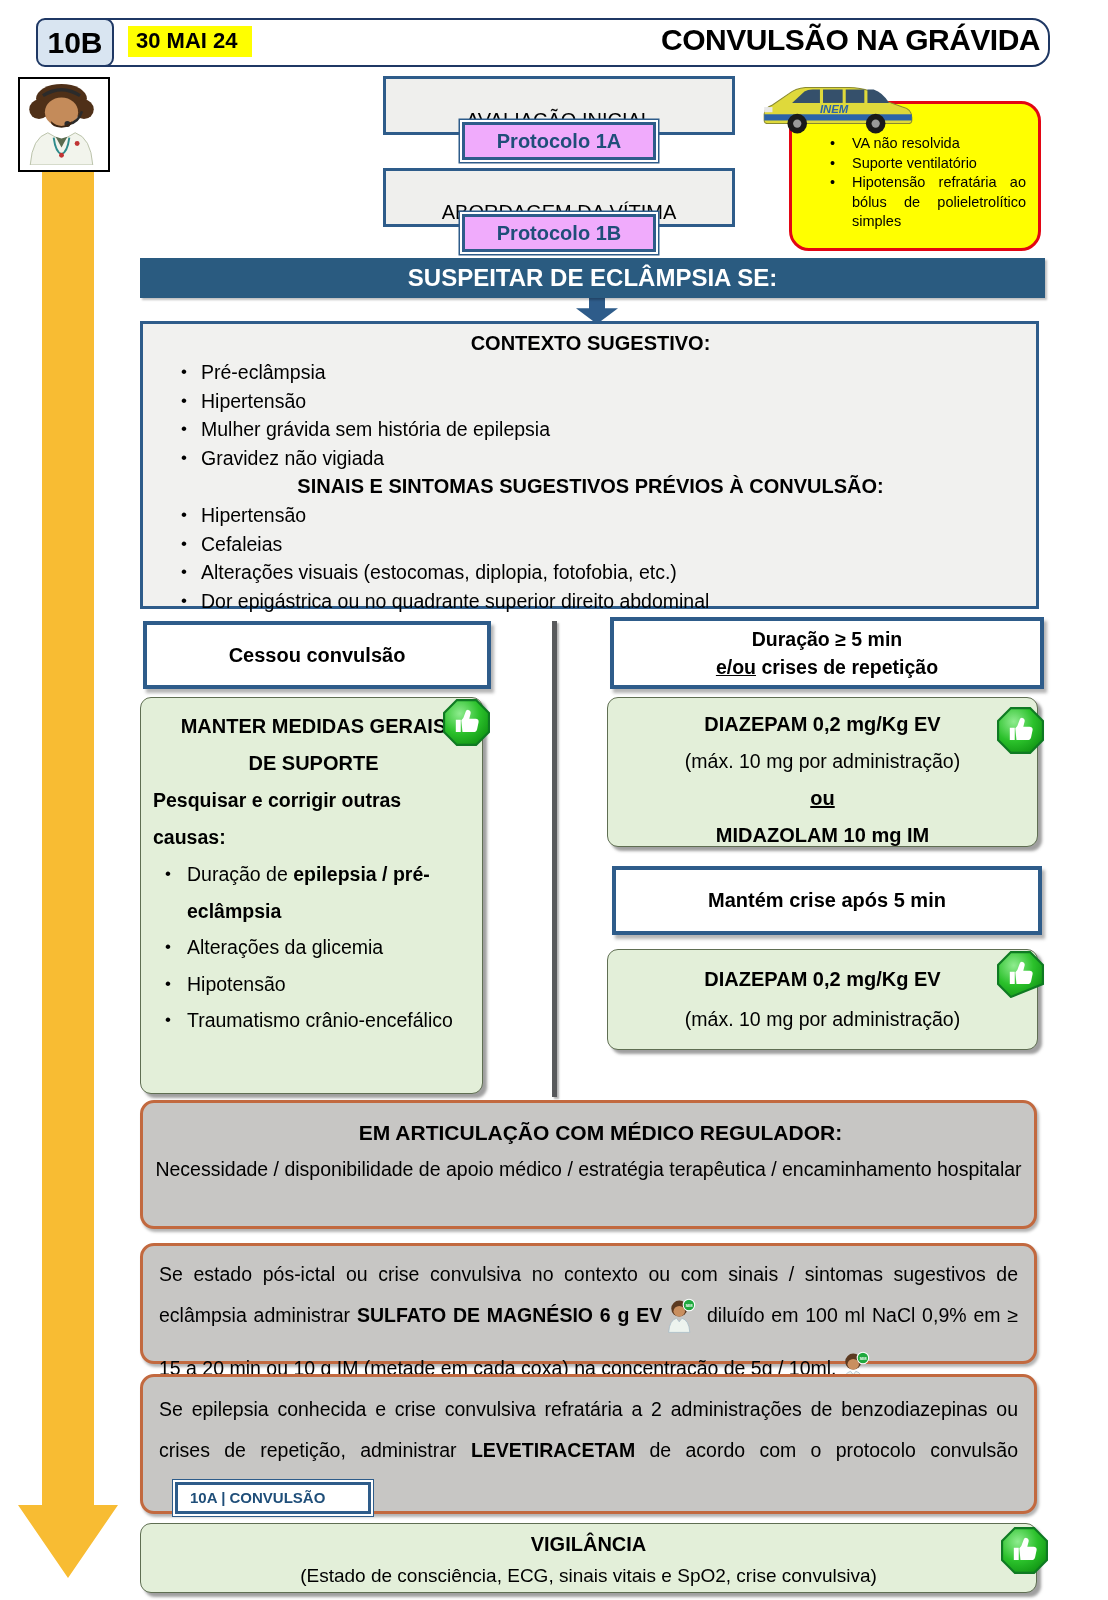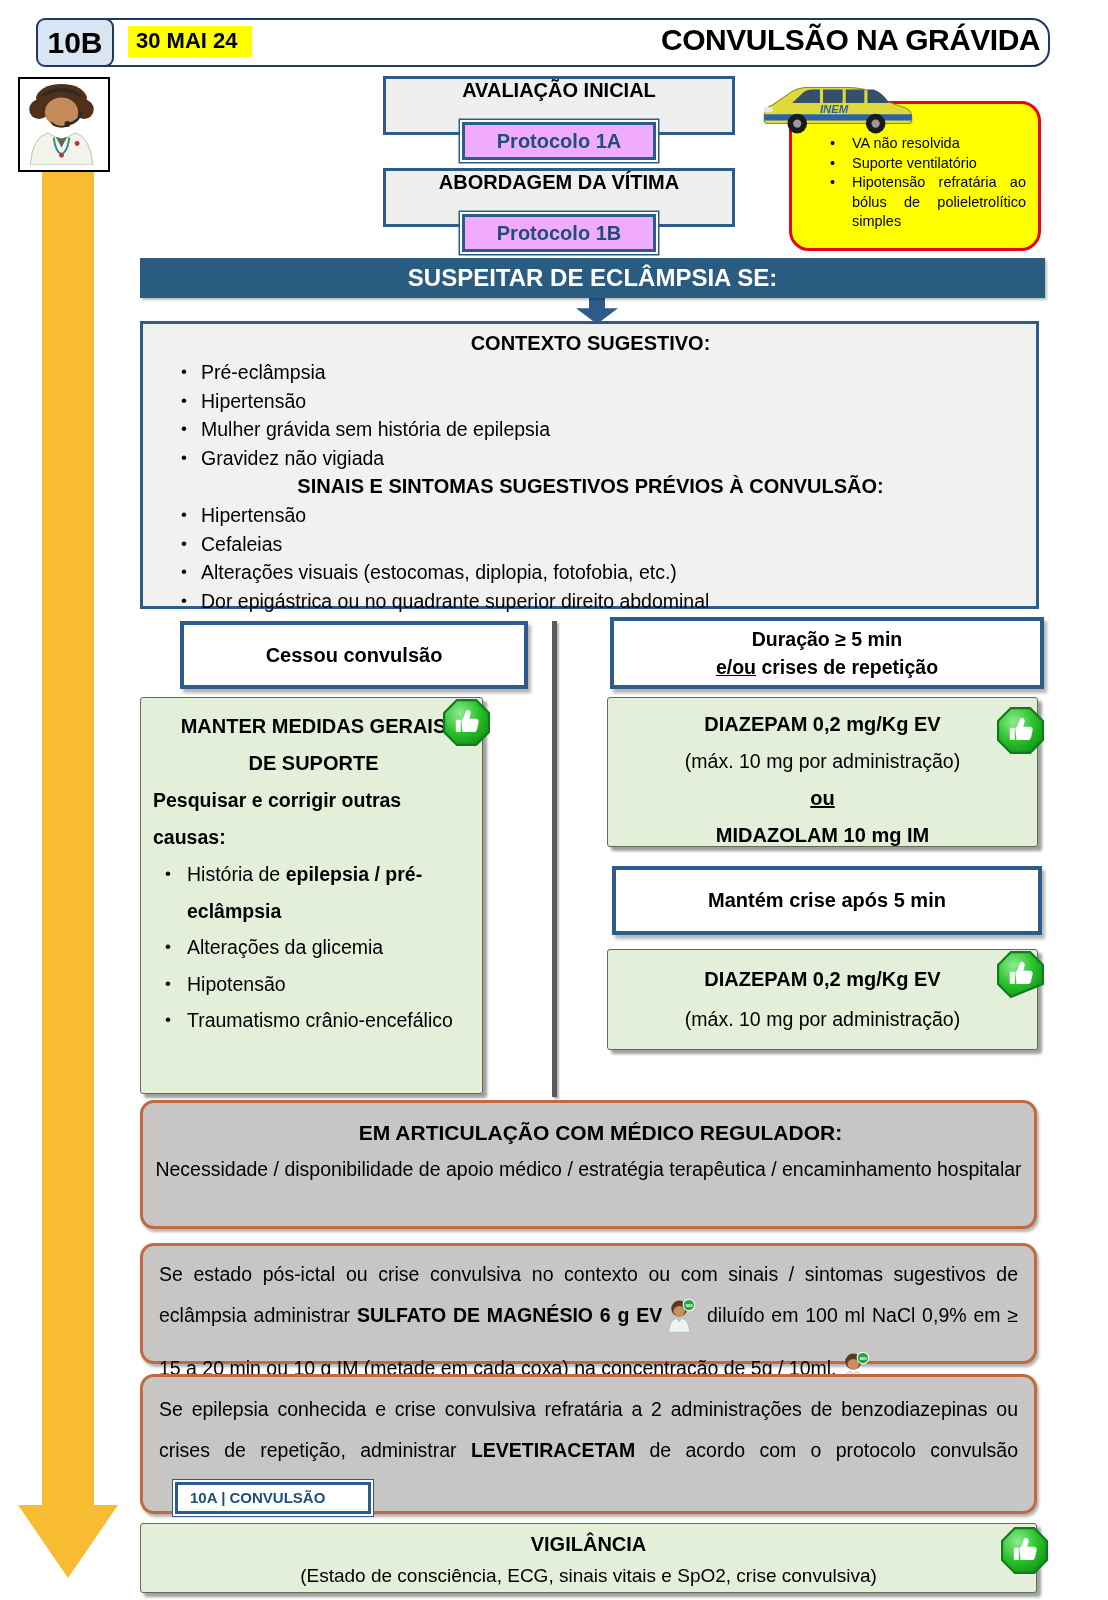--- a/index.html
+++ b/index.html
@@ -17,21 +17,21 @@
   .header-title{position:absolute;right:8px;top:3px;font-size:30px;font-weight:bold;letter-spacing:-0.5px;}
 
   
   .flow-arrow{position:absolute;left:18px;top:118px;width:100px;height:1460px;background:#F8BC33;
               clip-path:polygon(24% 0,76% 0,76% 95%,100% 95%,50% 100%,0 95%,24% 95%);z-index:0;}
   .avatar{position:absolute;left:18px;top:77px;width:88px;height:91px;background:#fff;
           border:2.5px solid #000;z-index:5;}
 
   
   .step-box{position:absolute;background:#EFEFED;border:3px solid #2E5C8A;display:flex;
-            align-items:flex-start;justify-content:center;font-size:20px;font-weight:bold;z-index:2;}
+            align-items:flex-end;justify-content:center;font-size:20px;font-weight:normal;z-index:2;}
   #avaliacao{left:383px;top:76px;width:346px;height:53px;}
   #abordagem{left:383px;top:168px;width:346px;height:53px;}
   .protocol-btn{position:absolute;background:#f0abfc;border:3px solid #2E5C8A;
             box-shadow:0 0 0 2px #fff,0 0 0 3.5px #2E5C8A;color:#1F4E79;font-size:20px;
             font-weight:bold;display:flex;align-items:center;justify-content:center;z-index:3;cursor:pointer;}
   #prot1a{left:462px;top:122px;width:188px;height:32px;}
   #prot1b{left:462px;top:214px;width:188px;height:32px;}
 
   
   .ambulance{position:absolute;left:758px;top:75px;width:160px;height:60px;z-index:4;}
@@ -53,28 +53,28 @@
           border:3px solid #2E5C8A;z-index:2;box-sizing:border-box;padding:5px 14px 0 16px;}
   .ctx-h{text-align:center;font-weight:bold;font-size:20px;line-height:29px;}
   .ctx-list{margin:0;padding:0 0 0 22px;list-style:none;}
   .ctx-list li{position:relative;font-size:19.5px;line-height:28.5px;padding-left:20px;}
   .ctx-list li::before{content:"\2022";position:absolute;left:0;font-size:17px;}
 
   
   .cond-box{position:absolute;background:#fff;border:4px solid #2E5C8A;display:flex;flex-direction:column;
           align-items:center;justify-content:center;font-weight:bold;z-index:2;
           box-shadow:3px 4px 3px rgba(90,90,90,.45);}
-  #cessou{left:143px;top:621px;width:340px;height:60px;font-size:20px;margin-left:37px;}
+  #cessou{left:143px;top:621px;width:340px;height:60px;font-size:20px;}
   #duracao{left:610px;top:617px;width:426px;height:64px;font-size:19.5px;line-height:28px;}
 
   .divider{position:absolute;left:552px;top:621px;width:5px;height:476px;background:#58595B;z-index:1;
           box-shadow:2px 2px 2px rgba(0,0,0,.3);}
 
   
-  .green-box{position:absolute;background:#E3EFD9;border:1.5px solid #5F6E52;border-radius:3px;
+  .green-box{position:absolute;background:#E3EFD9;border:1.5px solid #5F6E52;border-radius:11px;
           box-shadow:4px 4px 3px rgba(80,80,80,.55);z-index:2;box-sizing:border-box;}
   #support{left:140px;top:697px;width:343px;height:397px;padding:10px 8px 0 12px;font-size:19.5px;}
   #support .g-title{text-align:center;font-weight:bold;line-height:37px;font-size:20px;}
   #support .g-sub{font-weight:bold;line-height:37px;max-width:305px;}
   #support ul{margin:0;padding:0 0 0 26px;list-style:none;}
   #support li{position:relative;line-height:36.5px;padding-left:8px;}
   #support li::before{content:"\2022";position:absolute;left:-14px;font-size:17px;}
 
   #drug1{left:607px;top:697px;width:431px;height:150px;text-align:center;padding-top:8px;
          font-size:19.5px;line-height:37px;}
@@ -215,21 +215,21 @@
     <span>Cessou convulsão</span>
   </div>
 
   <div class="green-box" id="support">
     <div class="g-title">
       <div>MANTER MEDIDAS GERAIS</div>
       <div>DE SUPORTE</div>
     </div>
     <div class="g-sub">Pesquisar e corrigir outras causas:</div>
     <ul>
-      <li><span>História de </span><b class="seg">epilepsia / pré-eclâmpsia</b></li>
+      <li><span>Duração de </span><b class="seg">epilepsia / pré-eclâmpsia</b></li>
       <li>Alterações da glicemia</li>
       <li>Hipotensão</li>
       <li>Traumatismo crânio-encefálico</li>
     </ul>
   </div>
 
   <div class="cond-box" id="duracao">
     <span>Duração ≥ 5 min</span>
     <span><span class="u">e/ou</span><span> crises de repetição</span></span>
   </div>

